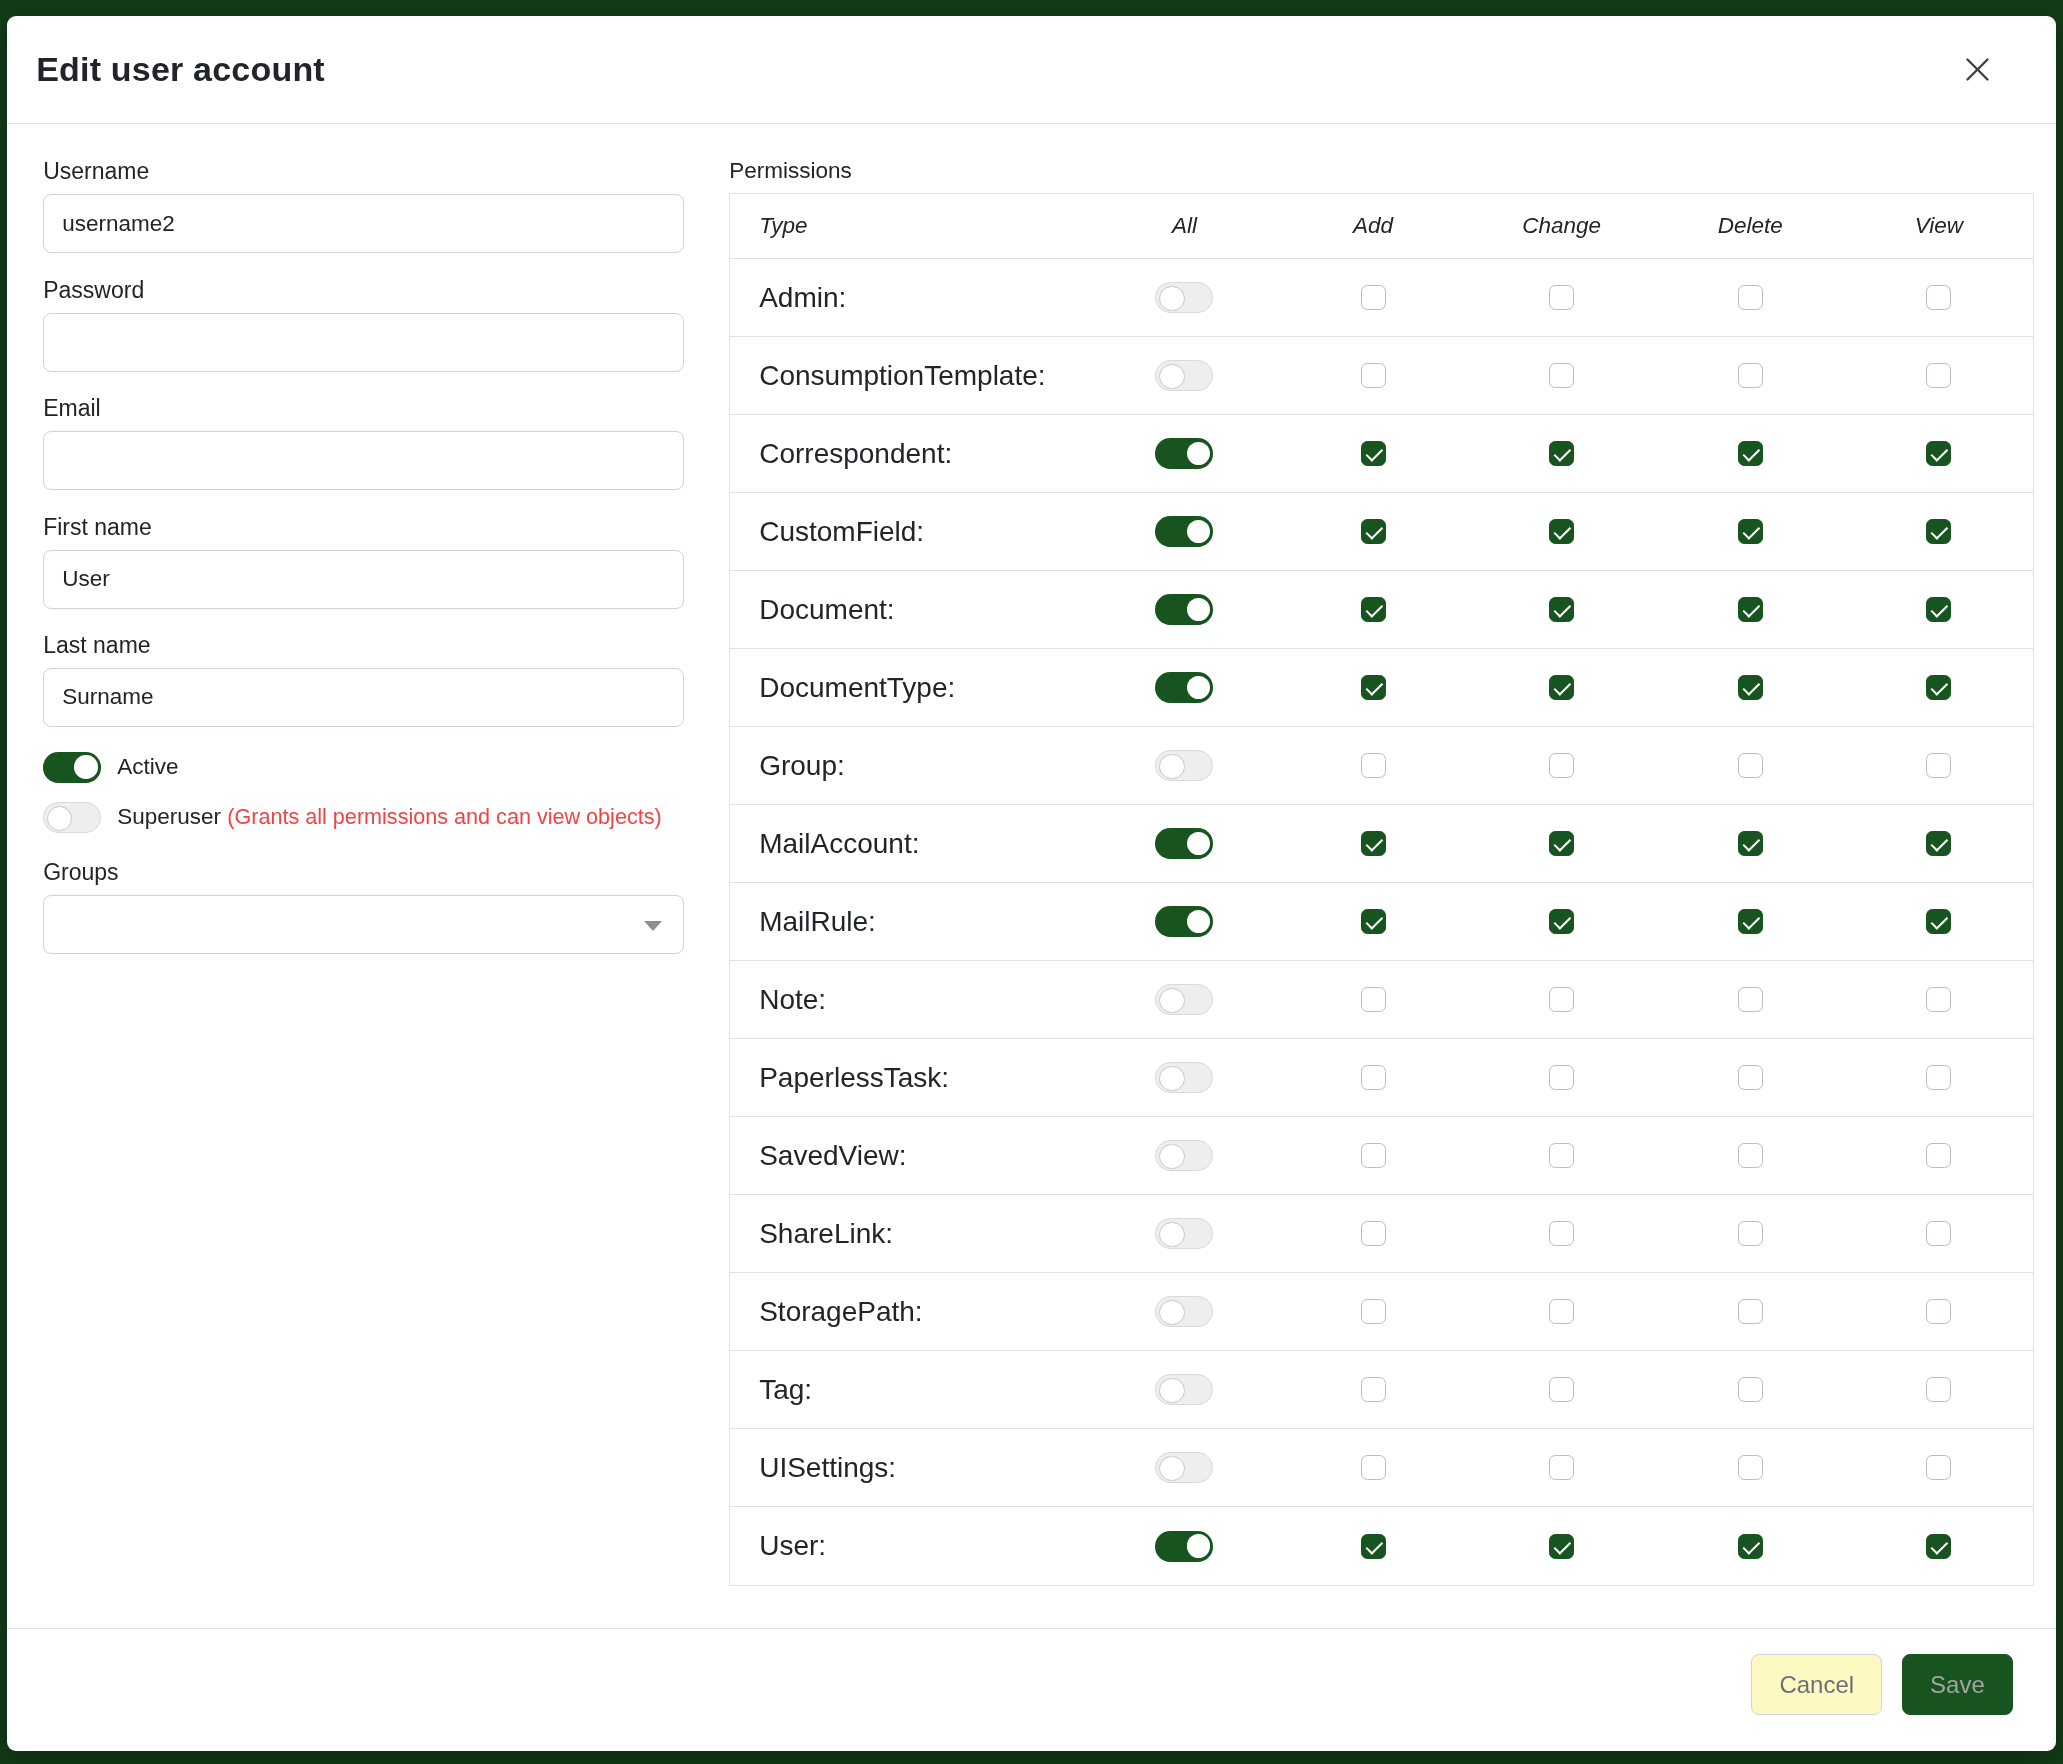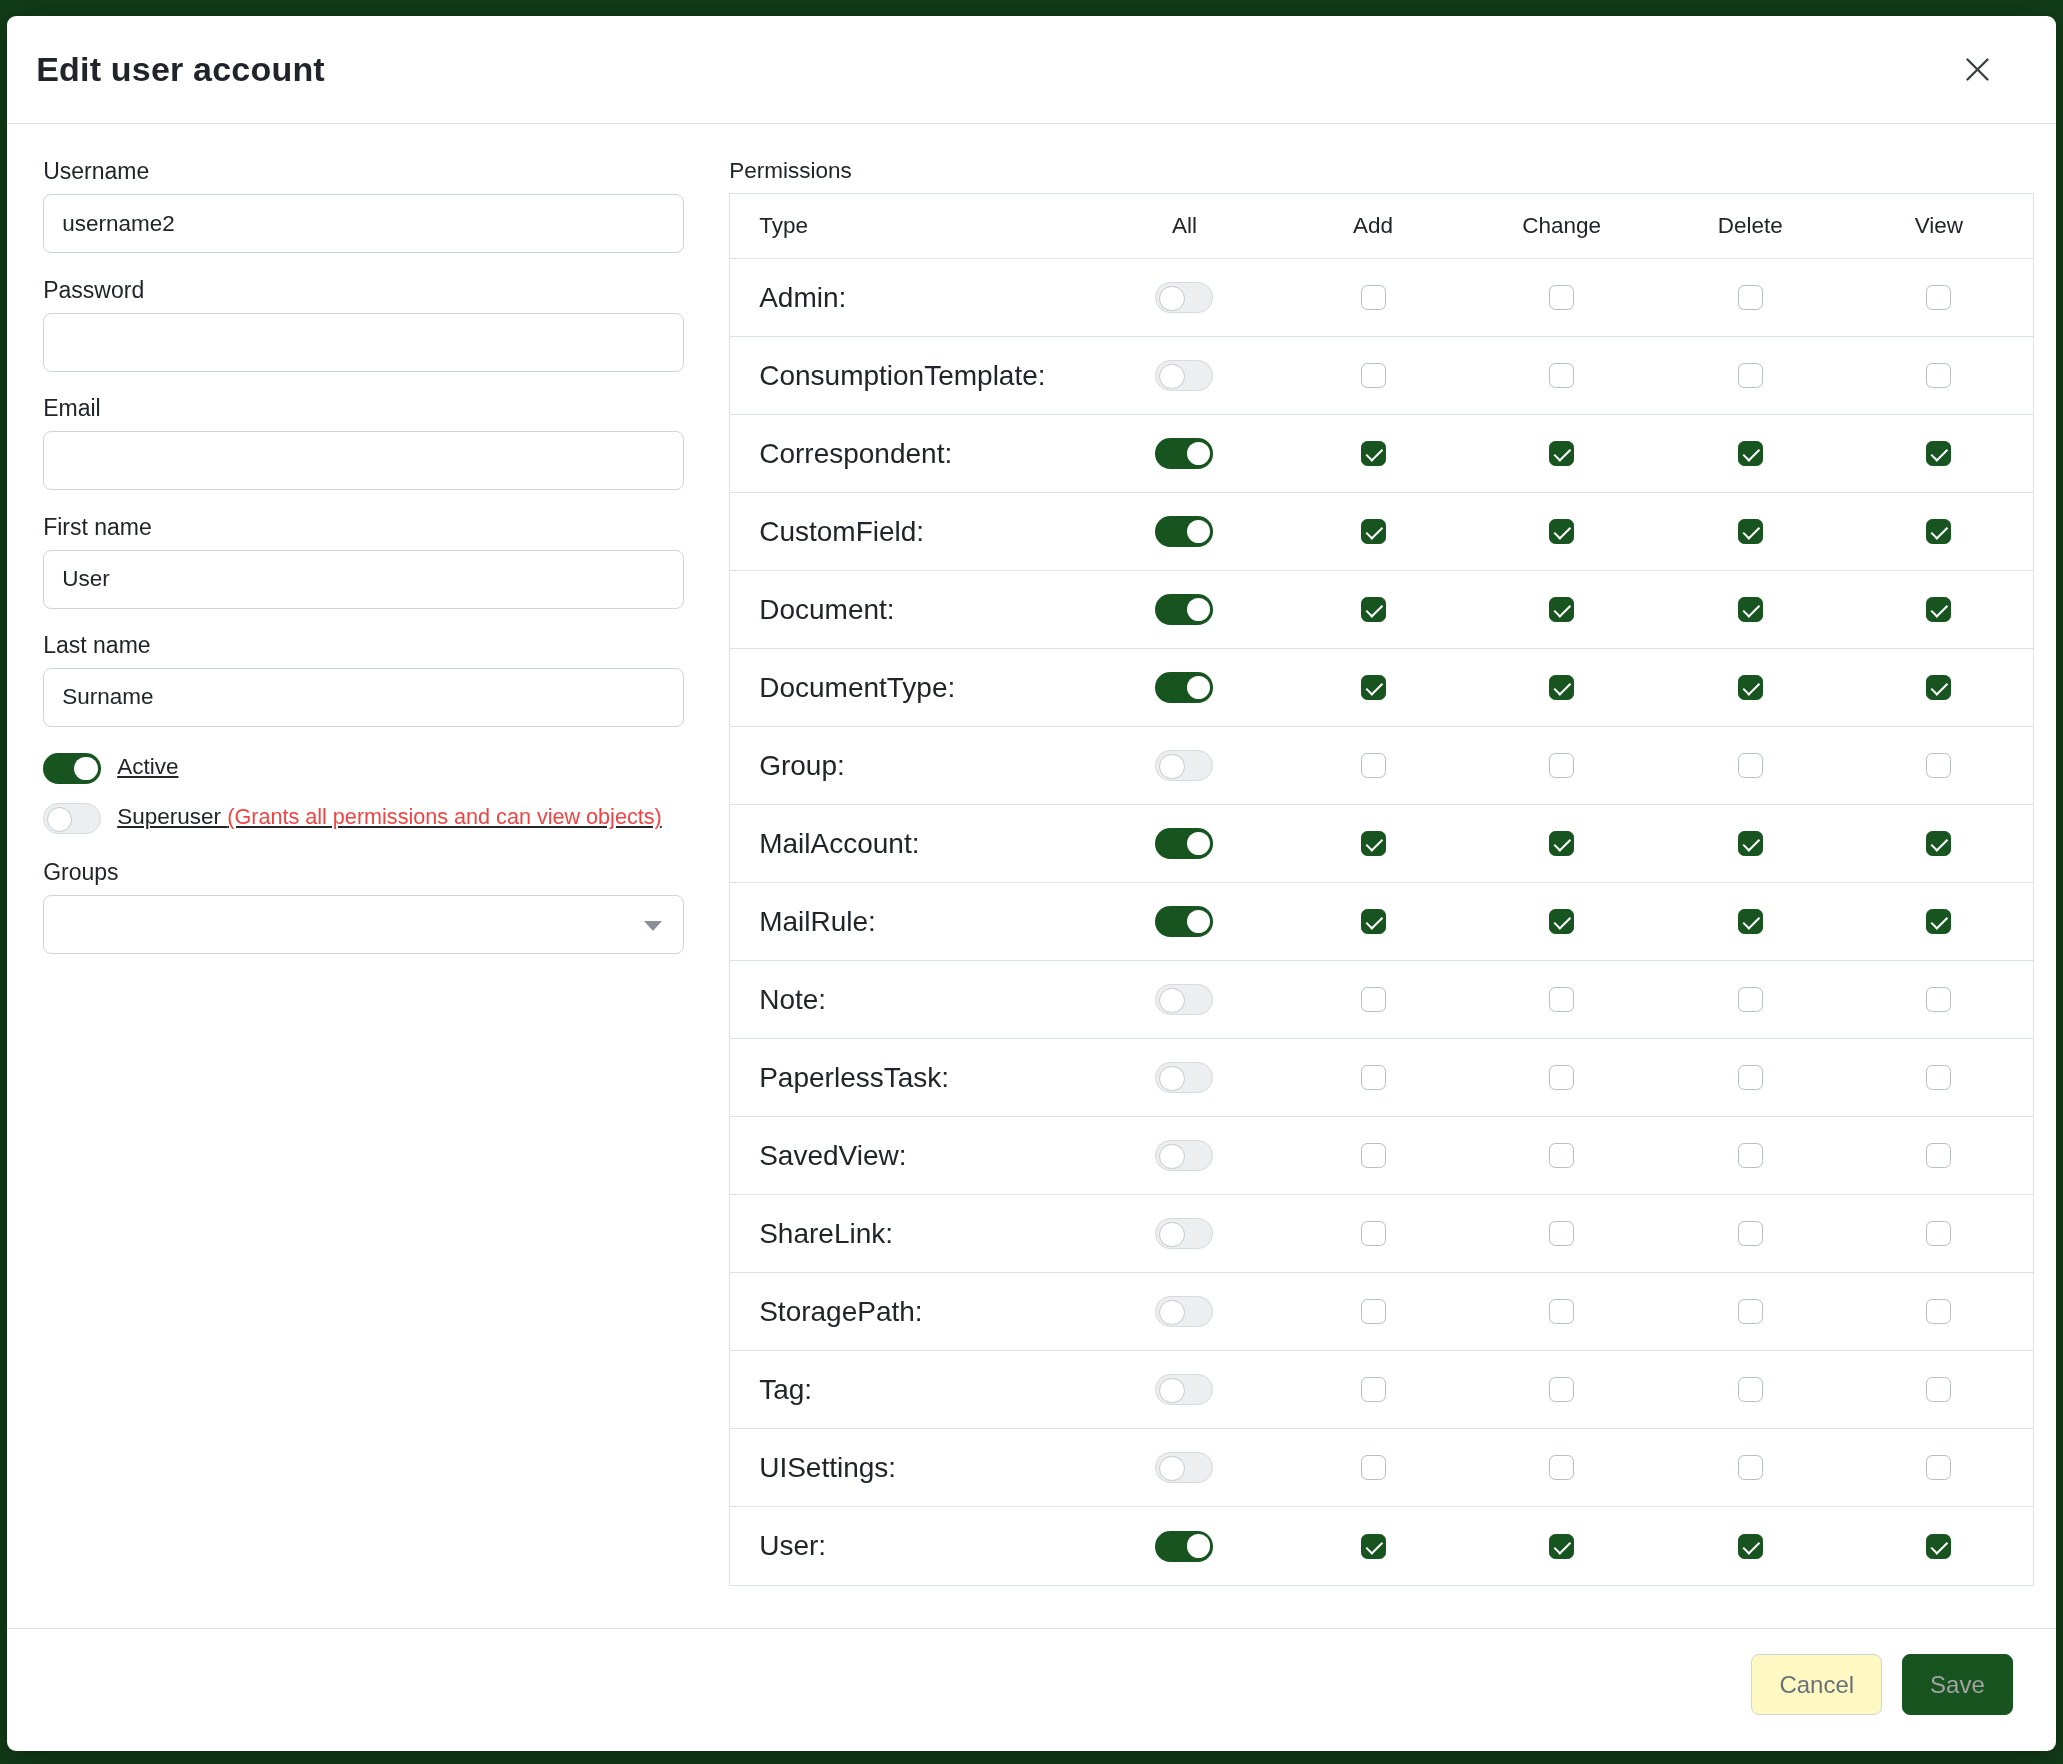--- a/index.html
+++ b/index.html
@@ -54,23 +54,22 @@
   }
   .switch.on { background:var(--accent); }
   .switch.off { background:#eceef0; border:0.9px solid #d6dadd; }
   .switch::after {
     content:""; position:absolute; top:3.6px; width:23.4px; height:23.4px;
     border-radius:50%; background:#fff;
   }
   .switch.on::after { right:3.6px; }
   .switch.off::after { left:2.7px; top:2.7px; border:0.9px solid #c2c9cf; }
   .toggle-row {
-    display:flex; align-items:flex-end; gap:16px;
+    display:flex; align-items:center; gap:16px;
     margin:9px 0 16px 0;
-    text-decoration:underline;
   }
   .toggle-text { font-size:22.5px; line-height:34px; }
   .toggle-hint { color:#ef4444; font-size:21.6px; }
   
   .select-box {
     position:relative; width:100%; height:59px;
     border:0.9px solid #ced4da; border-radius:8px; background:#fff;
     cursor:pointer;
   }
   .caret {
@@ -81,21 +80,21 @@
   }
   
   .perm-col { flex:1; min-width:0; }
   .perm-label { display:block; font-size:22.5px; margin-bottom:9px; }
   .perm-table { border:0.9px solid var(--border); }
   .perm-header, .perm-row {
     display:grid;
     grid-template-columns:360px repeat(5, 1fr);
     align-items:center;
   }
-  .perm-header { height:65px; border-bottom:0.9px solid var(--border); }
+  .perm-header { height:65px; border-bottom:0.9px solid var(--border);font-style:italic; }
   .perm-row { height:78px; border-bottom:0.9px solid var(--border); }
   .perm-row:last-child { border-bottom:none; }
   .cell { font-size:28px; }
   .type-cell, .th-type { padding-left:29px; }
   .control-cell, .th { display:flex; justify-content:center; }
   .th-label { font-size:22.5px; }
   
   .checkbox {
     width:25px; height:25px; border-radius:6.3px; position:relative; cursor:pointer;
     background:#fff; border:0.9px solid #b6bdc4;

